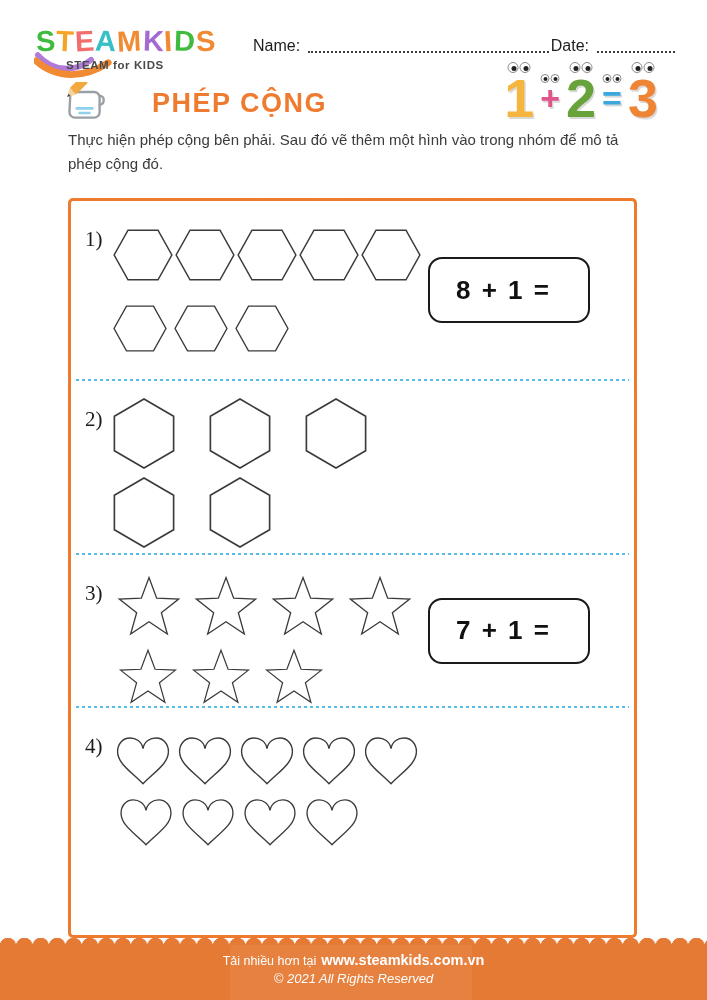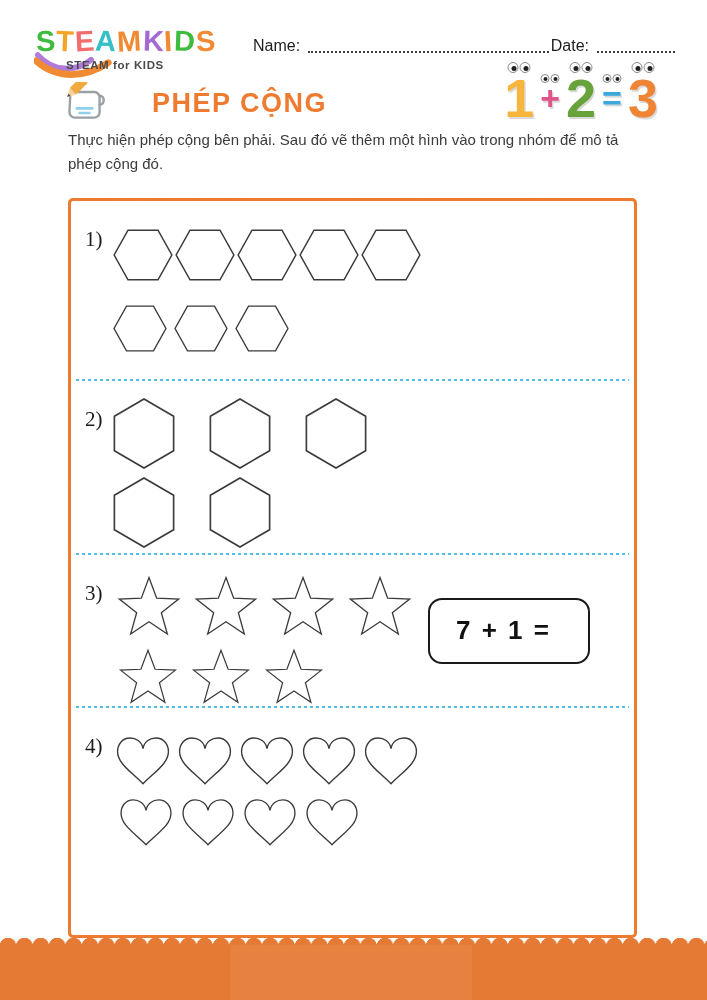--- a/index.html
+++ b/index.html
@@ -181,20 +181,21 @@
               <polygon points="26,2 78,2 102,45 78,88 26,88 2,45" fill="none" stroke="#3a3a3a" stroke-width="2.6"></polygon>
             </svg>
             <svg width="54" height="47" viewBox="0 0 104 90">
               <polygon points="26,2 78,2 102,45 78,88 26,88 2,45" fill="none" stroke="#3a3a3a" stroke-width="2.6"></polygon>
             </svg>
             <svg width="54" height="47" viewBox="0 0 104 90">
               <polygon points="26,2 78,2 102,45 78,88 26,88 2,45" fill="none" stroke="#3a3a3a" stroke-width="2.6"></polygon>
             </svg>
           </div>
         </div>
+      <div class="answer-box">8 + 1 =</div>
     </div>
     <div class="separator"></div>
 
     <div class="exercise">
       <span class="ex-label">2)</span>
       <div class="shapes" style="padding-top: 16px; row-gap: 6px;">
           <div class="shape-row" style="gap: 34px;">
             <svg width="62" height="73" viewBox="0 0 90 104">
               <polygon points="45,2 88,27 88,77 45,102 2,77 2,27" fill="none" stroke="#3a3a3a" stroke-width="2.4"></polygon>
             </svg>
@@ -284,15 +285,21 @@
               <path d="M50,26 C48,13 37,7 27,7 C13,7 5,19 5,31 C5,52 28,66 50,88 C72,66 95,52 95,31 C95,19 87,7 73,7 C63,7 52,13 50,26 Z" fill="none" stroke="#3a3a3a" stroke-width="2.4"></path>
             </svg>
           </div>
         </div>
     </div>
 
   </div>
 
   <div class="footer">
     <div class="footer-band"></div>
+    <div class="footer-text">
+      <div class="footer-line1">
+        <span>Tải nhiều hơn tại</span><span class="url">www.steamkids.com.vn</span>
+      </div>
+      <div class="footer-line2">© 2021 All Rights Reserved</div>
+    </div>
   </div>
 
 </div>
 
 </body></html>

